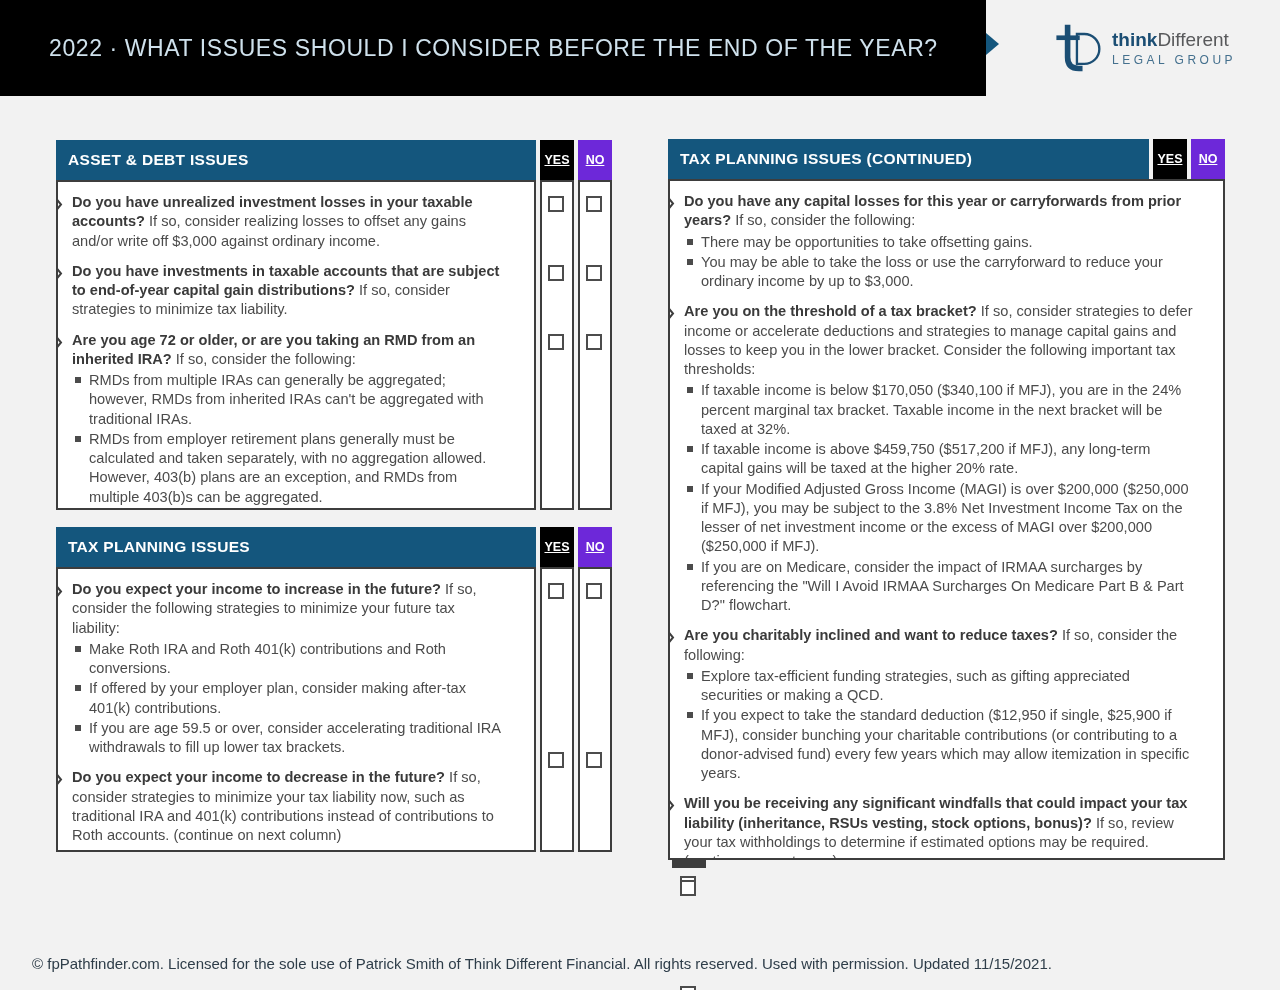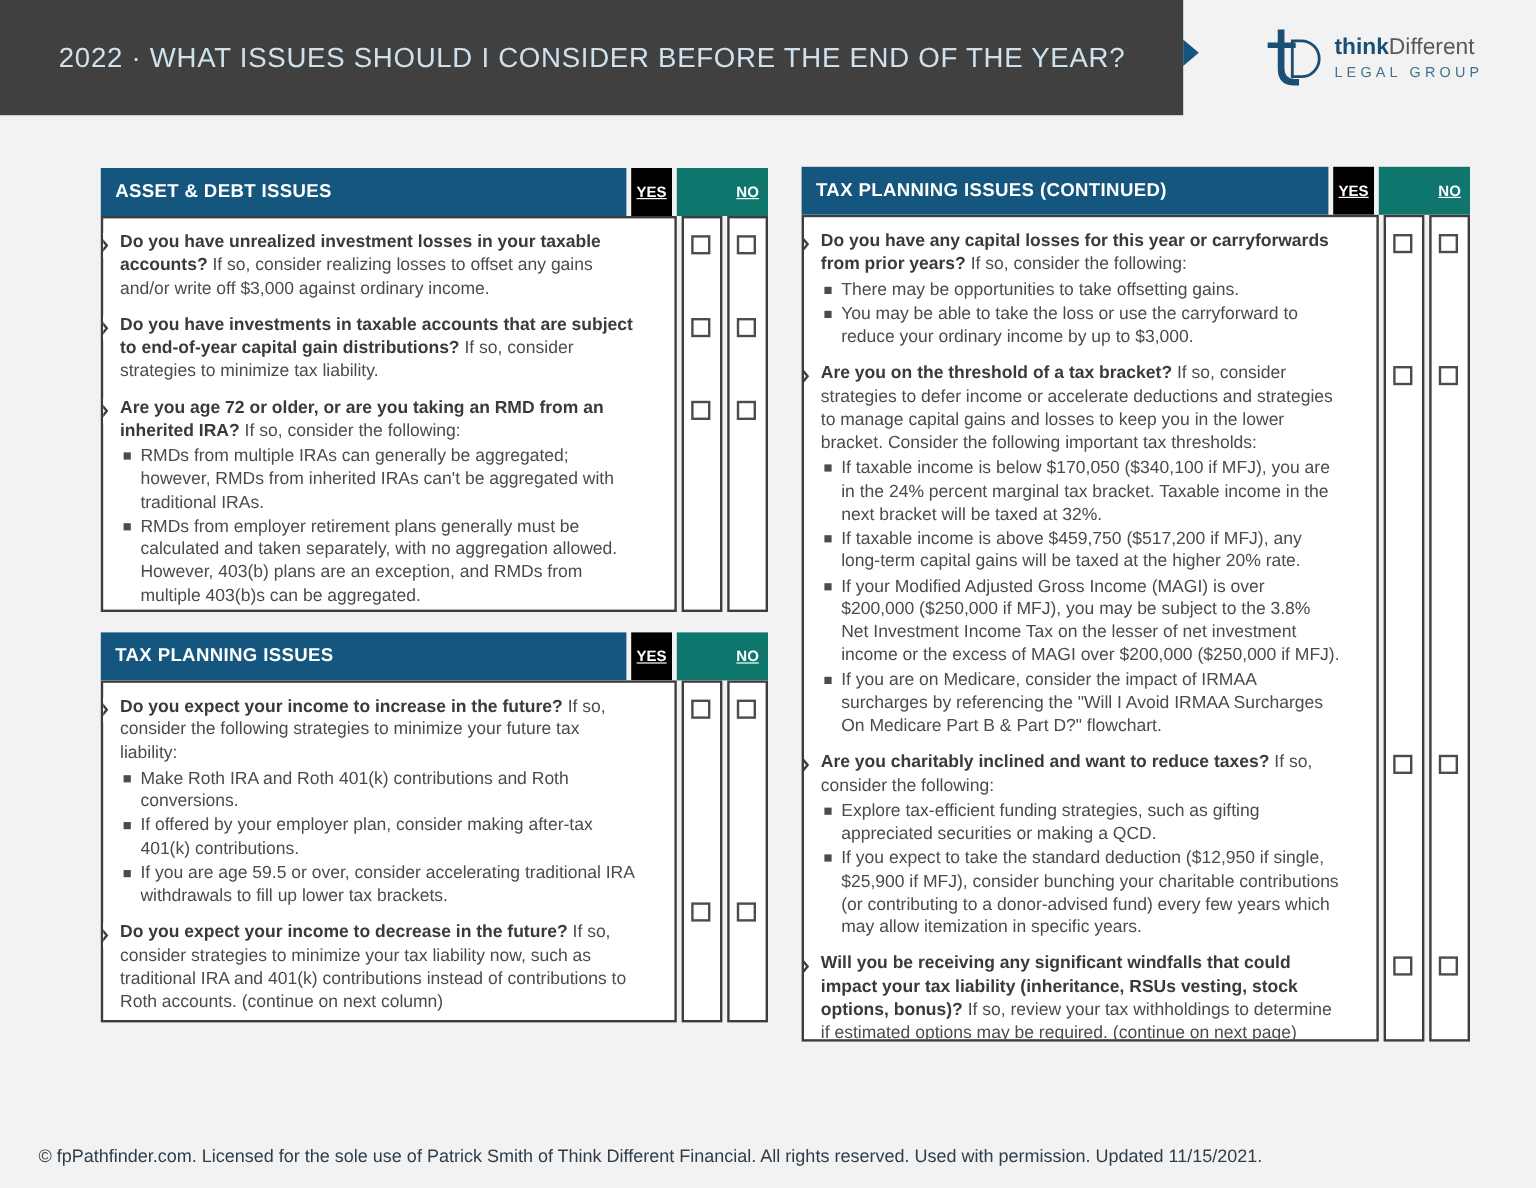--- a/index.html
+++ b/index.html
@@ -1,45 +1,45 @@
 <!DOCTYPE html>
 <html><head>
 <meta charset="utf-8">
 <style>
   html,body{margin:0;padding:0;}
   .page{position:relative;width:1280px;height:990px;background:#f2f2f2;
         font-family:"Liberation Sans",sans-serif;overflow:hidden;}
 
   
-  .header-bar{position:absolute;left:0;top:0;width:986px;height:96px;background:#404040;
+  .header-bar{position:absolute;left:0;top:0;width:986px;height:96px;background:#000000;
               display:flex;align-items:center;}
   .header-title{color:#cfe1ec;font-size:23px;font-weight:400;letter-spacing:0.6px;
                 padding-left:49px;white-space:nowrap;}
   .header-arrow{position:absolute;left:986px;top:33px;width:0;height:0;
                 border-top:11px solid transparent;border-bottom:11px solid transparent;
                 border-left:13px solid #14567d;}
   .logo-wrap{position:absolute;left:1048px;top:20px;display:flex;align-items:center;}
   .logo-text{margin-left:8px;}
   .brand-line{font-size:19px;line-height:20px;}
   .brand-bold{font-weight:bold;color:#1b4e74;}
   .brand-rest{color:#58595b;}
   .brand-sub{font-size:12px;color:#44708e;letter-spacing:3.5px;margin-top:3px;text-align:center;}
 
   
-  .col-left{position:absolute;left:56px;top:140px;width:556px;margin-left:28px;}
+  .col-left{position:absolute;left:56px;top:140px;width:556px;}
   .col-right{position:absolute;left:668px;top:139px;width:557px;}
   .section{width:100%;}
   .section + .section{margin-top:17px;}
   .sec-header{display:flex;height:40px;}
   .sec-title-bar{flex:1;background:#14567d;color:#ffffff;font-weight:bold;font-size:15.5px;
                  letter-spacing:0.3px;display:flex;align-items:center;padding-left:12px;}
   .head-cell{width:34px;margin-left:4px;color:#fff;font-weight:bold;font-size:12.5px;
              display:flex;align-items:center;justify-content:center;text-decoration:underline;}
   .yes-head{background:#000000;}
-  .no-head{background:#0f766e;padding-left:42px;}
+  .no-head{background:#6d28d9;}
   .sec-body{display:flex;margin-top:0;position:relative;}
   .q-area{flex:1;background:#ffffff;border:2px solid #3d3d3d;
           padding:11px 29px 6px 14px;box-sizing:border-box;overflow:hidden;}
   .cb-col{width:34px;margin-left:4px;background:#ffffff;border:2px solid #3d3d3d;
           box-sizing:border-box;position:relative;}
   .checkbox{position:absolute;left:6px;width:12px;height:12px;border:2px solid #4c4c4c;
             background:#fff;}
 
   
   .q-item{position:relative;margin-bottom:11px;font-size:14.6px;line-height:1.32;color:#4b4b4b;}
@@ -162,21 +162,21 @@
     </div>
   </div>
 
   <div class="col-right">
     <div class="section">
       <div class="sec-header">
         <div class="sec-title-bar">TAX PLANNING ISSUES (CONTINUED)</div>
         <div class="head-cell yes-head">YES</div>
         <div class="head-cell no-head">NO</div>
       </div>
-      <div class="sec-body" style="height:689px;">
+      <div class="sec-body" style="height:689px;flex-direction:column;">
         <div class="q-area">
           <div class="q-item">
             <span class="chev"><svg width="13" height="21">
                   <polyline points="3,2 10,10.5 3,19" fill="none" stroke="#3d3d3d" stroke-width="2"></polyline>
                 </svg></span>
             <p><b>Do you have any capital losses for this year or carryforwards from prior years?</b> <span>If so, consider the following:</span></p>
             <ul class="bullets">
               <li>There may be opportunities to take offsetting gains.</li>
               <li>You may be able to take the loss or use the carryforward to reduce your ordinary income by up to $3,000.</li>
             </ul>

